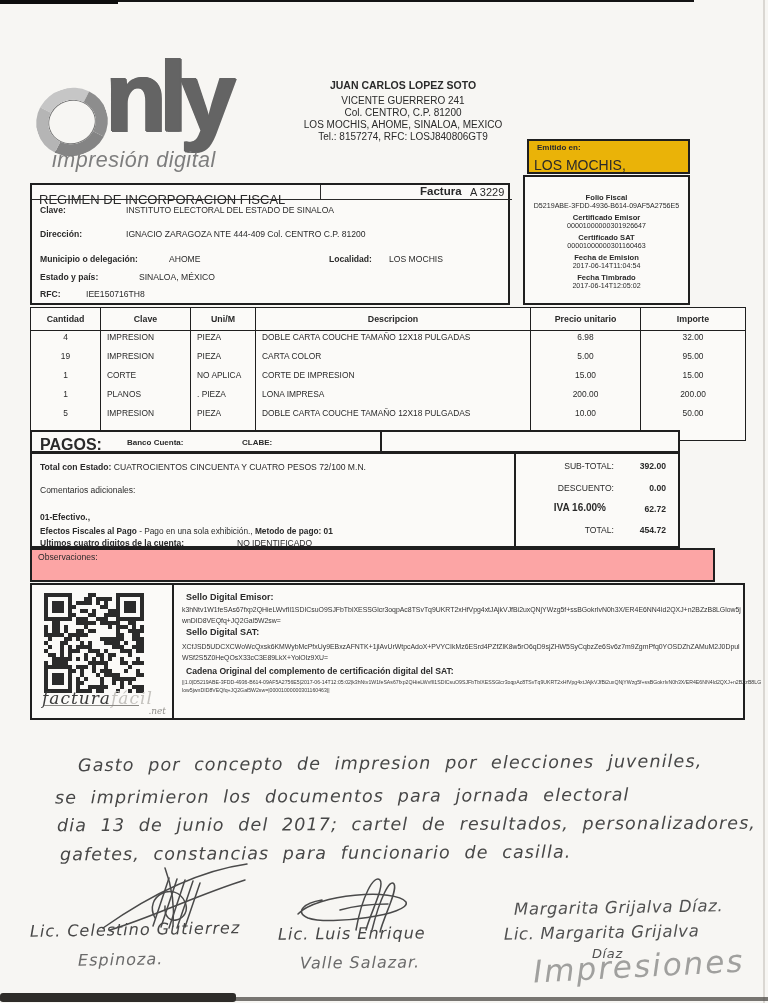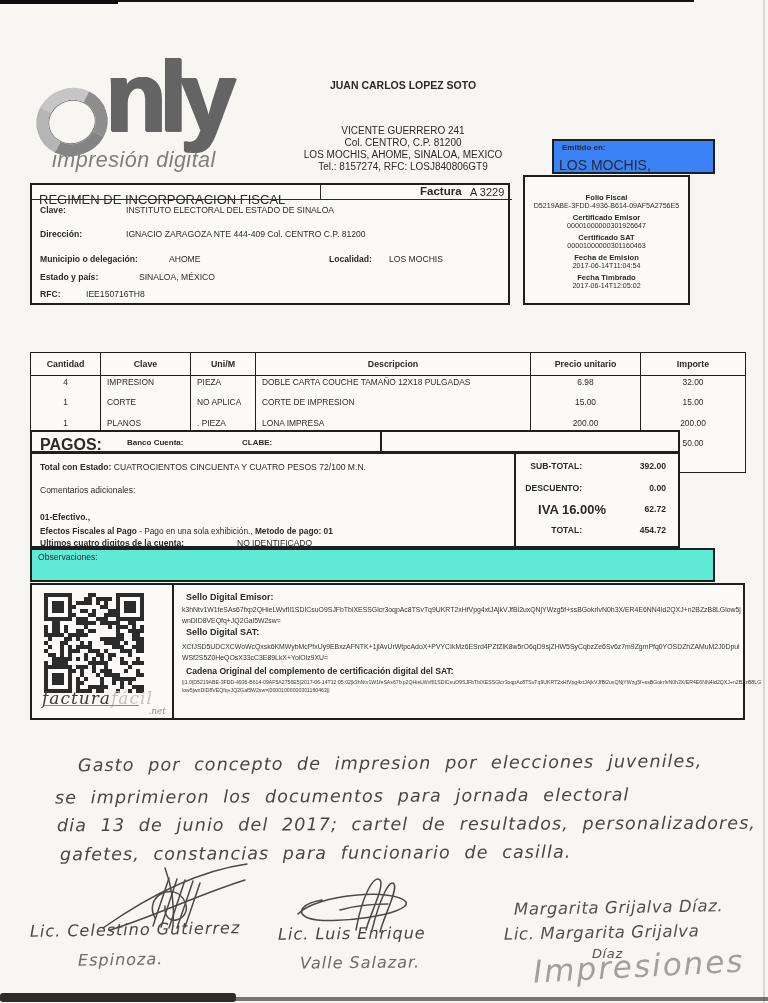--- a/index.html
+++ b/index.html
@@ -32,62 +32,62 @@
     position:absolute;left:105px;top:46px;font-size:100px;font-weight:900;
     color:#646464;letter-spacing:-7px;line-height:1;
     text-shadow:1px 0 #646464,-1px 0 #646464,0 1px #646464,2px 1px #646464;
   }
   .logo-tagline{
     position:absolute;left:52px;top:148px;font-size:21.5px;font-style:italic;
     color:#7e7e7e;letter-spacing:.5px;
   }
 
   .issuer{left:283px;top:80px;width:240px;text-align:center;line-height:11px;}
-  .issuer .name{font-weight:bold;font-size:10.5px;margin-bottom:34px;text-align:center;}
+  .issuer .name{font-weight:bold;font-size:10.5px;margin-bottom:4px;text-align:center;}
   .issuer .line{font-size:10px;margin-top:1px;}
 
-  .emitido{left:552px;top:139px;width:163px;height:35px;background:#3b82f6;}
+  .emitido{left:527px;top:139px;width:163px;height:35px;background:#eab308;}
   .emitido .lab{position:absolute;left:8px;top:2px;font-size:8px;font-weight:bold;}
   .emitido .val{position:absolute;left:5px;top:16px;font-size:14px;}
 
   .foliobox{left:523px;top:175px;width:167px;height:130px;background:#fbfaf8;
     display:flex;flex-direction:column;justify-content:center;align-items:center;padding:3px 2px;}
   .foliobox .flab{font-size:7.6px;font-weight:bold;margin-top:3px;}
   .foliobox .fval{font-size:7.1px;}
 
   .custbox{left:30px;top:183px;width:480px;height:122px;background:#fbfaf8;}
   .regimen-cell{position:absolute;left:0;top:0;width:288px;height:14px;border-right:1.4px solid #2a2a2a;border-bottom:1.4px solid #2a2a2a;}
   .regimen-cell span{position:absolute;left:7px;top:7px;font-size:13px;}
   .fact-cell{position:absolute;left:288px;top:0;width:192px;height:14px;border-bottom:1.4px solid #2a2a2a;}
   .fact-label{position:absolute;left:100px;top:0;font-size:11.5px;font-weight:bold;}
   .fact-num{position:absolute;left:150px;top:1px;font-size:11px;}
   .crow-lab{position:absolute;font-size:8.6px;font-weight:bold;}
   .crow-val{position:absolute;font-size:8.6px;padding-left:9px;}
 
   table.items{position:absolute;left:30px;top:307px;width:715px;height:121px;
     border-collapse:collapse;table-layout:fixed;background:#fbfaf8;font-size:8.4px;}
-  table.items,table.items td,table.items th{border:1.6px solid #1f1f1f;margin-top:45px;}
+  table.items,table.items td,table.items th{border:1.6px solid #1f1f1f;}
   table.items th{font-size:8.8px;padding:0;height:22px;}
   table.items td{border-top:none;border-bottom:none;padding:1px 6px;height:17px;vertical-align:top;}
   table.items td.c{text-align:center;}
   table.items tr.pad td{height:12px;}
 
   .pagos{left:30px;top:430px;width:650px;height:23px;background:#fbfaf8;}
   .pagos .div{position:absolute;left:348px;top:0;width:1.6px;height:100%;background:#1f1f1f;}
   .pagos .p1{position:absolute;left:8px;top:4px;font-size:16px;font-weight:bold;}
   .pagos .p2{position:absolute;left:95px;top:6px;font-size:8px;font-weight:bold;}
   .pagos .p3{position:absolute;left:210px;top:6px;font-size:8px;font-weight:bold;}
 
   .leftinfo{left:30px;top:452px;width:486px;height:96px;background:#fbfaf8;}
   .totbox{left:514px;top:452px;width:166px;height:96px;background:#fbfaf8;}
-  .totrow-lab{position:absolute;right:96px;font-size:8.6px;font-weight:bold;}
+  .totrow-lab{position:absolute;right:64px;font-size:8.6px;font-weight:normal;}
   .totrow-val{position:absolute;right:12px;font-size:8.6px;font-weight:bold;}
-  .iva-lab{position:absolute;right:72px;font-size:13px;font-weight:bold;}
-
-  .obsbox{left:30px;top:548px;width:685px;height:34px;background:#5eead4;}
+  .iva-lab{position:absolute;right:72px;font-size:10px;font-weight:bold;}
+
+  .obsbox{left:30px;top:548px;width:685px;height:34px;background:#fca5a5;}
   .obsbox span{position:absolute;left:6px;top:2px;font-size:8.6px;}
 
   .sellobox{left:30px;top:583px;width:715px;height:137px;background:#fbfaf8;}
   .sellobox .div{position:absolute;left:140px;top:0;width:1.6px;height:100%;background:#1f1f1f;}
   .qr{position:absolute;left:12px;top:8px;width:100px;height:100px;}
   .ffiel{position:absolute;left:10px;top:103px;width:128px;font-family:"DejaVu Serif","Liberation Serif",serif;}
   .ffiel .f1{font-size:17px;font-style:italic;color:#3c3c3c;letter-spacing:1px;}
   .ffiel .f2{font-size:17px;font-style:italic;color:#c4c2be;letter-spacing:1px;}
   .ffiel .f3{font-size:9px;font-style:italic;color:#8f8d89;position:absolute;right:4px;top:18px;}
   .ffiel .rule{position:absolute;left:2px;top:17px;width:95px;height:1px;background:#8a8884;}
@@ -188,20 +188,28 @@
       </tr>
     </thead>
     <tbody>
       <tr>
         <td class="c">4</td>
         <td>IMPRESION</td>
         <td>PIEZA</td>
         <td>DOBLE CARTA COUCHE TAMAÑO 12X18 PULGADAS</td>
         <td class="c">6.98</td>
         <td class="c">32.00</td>
+      </tr>
+      <tr>
+        <td class="c">19</td>
+        <td>IMPRESION</td>
+        <td>PIEZA</td>
+        <td>CARTA COLOR</td>
+        <td class="c">5.00</td>
+        <td class="c">95.00</td>
       </tr>
       <tr>
         <td class="c">1</td>
         <td>CORTE</td>
         <td>NO APLICA</td>
         <td>CORTE DE IMPRESION</td>
         <td class="c">15.00</td>
         <td class="c">15.00</td>
       </tr>
       <tr>

